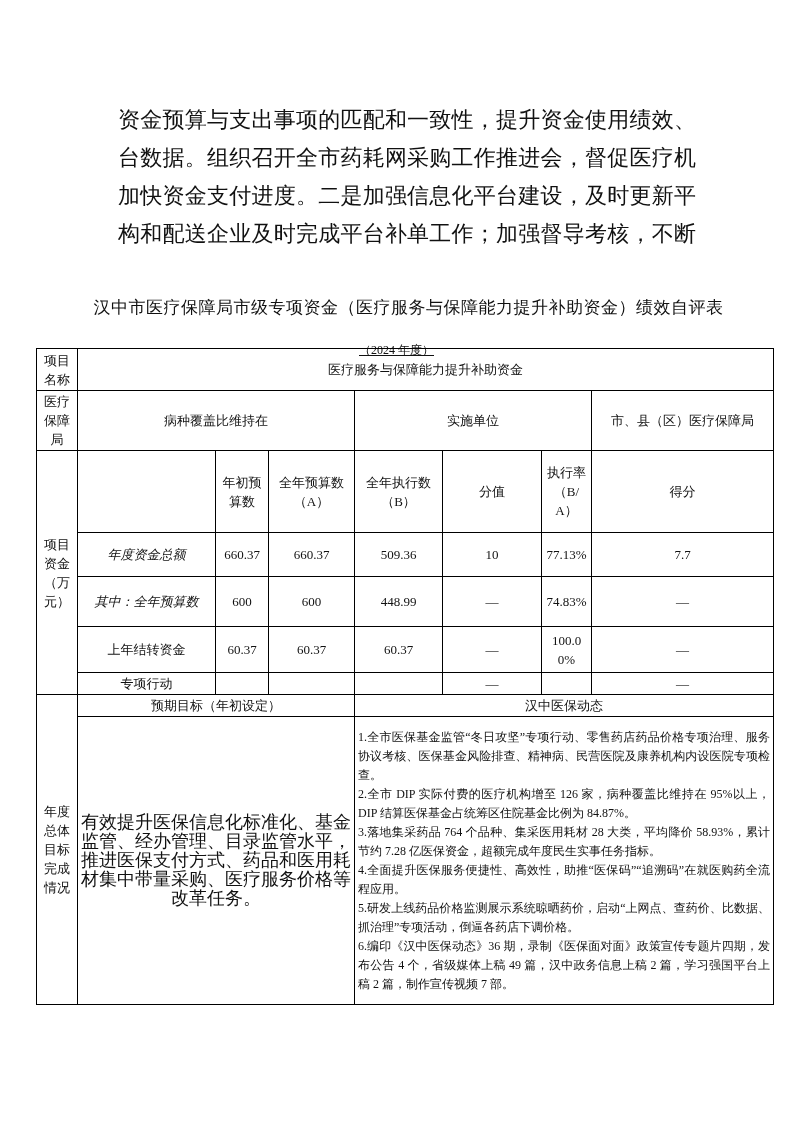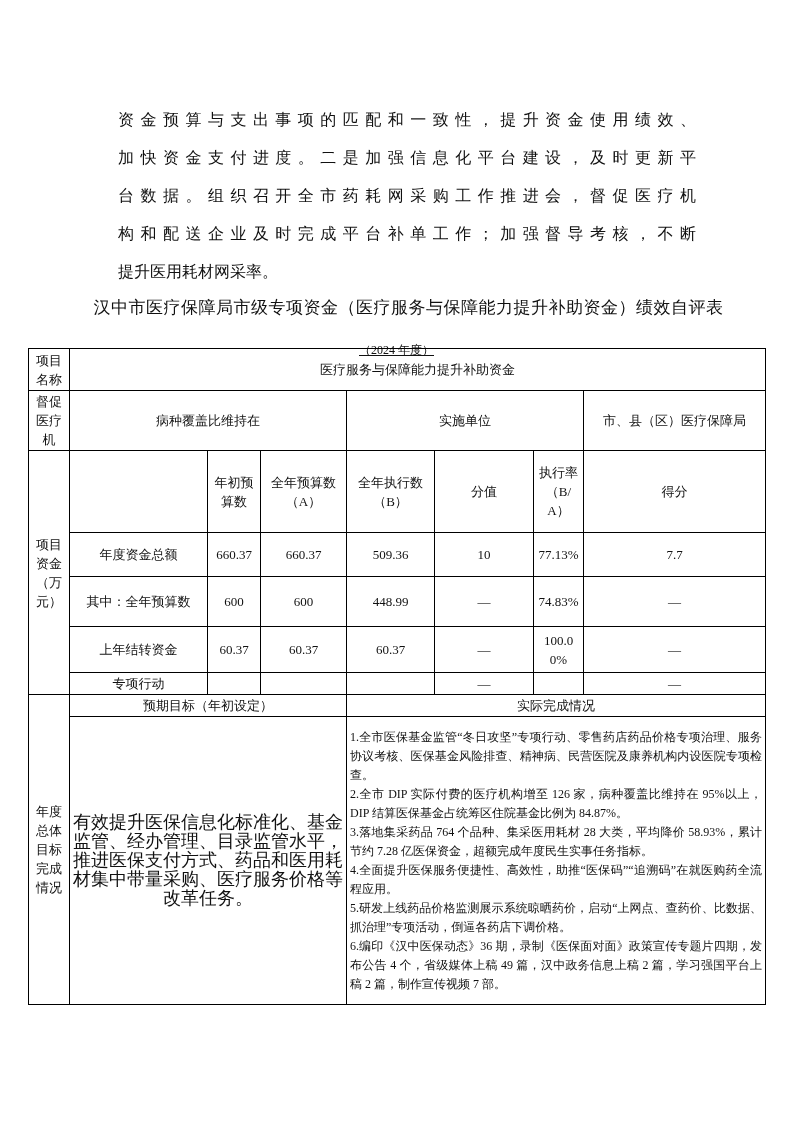--- a/index.html
+++ b/index.html
@@ -1,39 +1,39 @@
 <!DOCTYPE html>
 <html><head>
 <meta charset="utf-8">
 <style>
   html,body{margin:0;padding:0;background:#ffffff;}
   .page{
     position:relative;width:793px;height:1122px;background:#ffffff;
     font-family:"Liberation Serif","DejaVu Serif",serif;color:#111;overflow:hidden;
   }
   
-  .para{position:absolute;left:118px;top:101px;width:578px;font-size:16px;line-height:38px;}
+  .para{position:absolute;left:118px;top:101px;width:578px;font-size:22px;line-height:38px;}
   .pline{text-align:justify;text-align-last:justify;white-space:normal;}
   .pline.last{text-align-last:left;}
   
   .doc-title{position:absolute;left:12px;top:296px;width:100%;text-align:center;
     font-weight:normal;font-size:17px;letter-spacing:0.5px;}
   .doc-subtitle{position:absolute;left:0;top:342px;width:100%;text-align:center;font-size:12px;text-decoration:underline;}
   
   table.main{
-    position:absolute;left:28px;top:348px;width:737px;
+    position:absolute;left:36px;top:348px;width:737px;
     border-collapse:collapse;table-layout:fixed;font-size:13px;
   }
   table.main td{
     border:1px solid #000;padding:1px 3px;text-align:center;vertical-align:middle;
     overflow:hidden;line-height:19px;
   }
   td.thick-b{border-bottom-width:2px;}
   td.label-col{padding:1px 2px;line-height:22px;}
-  td.tl{text-align:left;padding-left:6px;}
+  td.tl{text-align:left;padding-left:6px;font-style:italic;}
   td.num-r{text-align:right;padding-right:7px;margin-left:22px;}
   td.brk{word-break:break-all;}
   td.hdr{line-height:20px;}
   td.hdr-initial{padding:0 9px;margin-left:40px;}
   td.goal-cell{
     padding:0 14px;text-align:justify;text-align-last:center;
     font-size:18px;line-height:26px;vertical-align:middle;
   }
   td.comp-cell{
     vertical-align:top;text-align:left;padding:3px 7px 4px 8px;
@@ -41,24 +41,23 @@
   }
   .comp-item{text-align:justify;}
 </style>
 </head>
 <body>
 
 <div class="page">
 
   <div class="para">
     <div class="pline">资金预算与支出事项的匹配和一致性，提升资金使用绩效、</div>
+    <div class="pline">台数据。组织召开全市药耗网采购工作推进会，督促医疗机</div>
     <div class="pline">加快资金支付进度。二是加强信息化平台建设，及时更新平</div>
-    <div class="pline">台数据。组织召开全市药耗网采购工作推进会，督促医疗机</div>
     <div class="pline">构和配送企业及时完成平台补单工作；加强督导考核，不断</div>
-    <div class="pline last">提升医用耗材网采率。</div>
   </div>
 
   <div class="doc-title">汉中市医疗保障局市级专项资金（医疗服务与保障能力提升补助资金）绩效自评表</div>
   <div class="doc-subtitle">（2024 年度）</div>
 
   <table class="main">
     <colgroup>
       <col style="width:41px">
         <col style="width:138px">
         <col style="width:53px">
@@ -69,21 +68,21 @@
         <col style="width:182px">
     </colgroup>
 
     <tbody>
         <tr style="height:42px">
       <td class="label-col">项目名称</td>
       <td colspan="7">医疗服务与保障能力提升补助资金</td>
     </tr>
 
     <tr style="height:44px">
-      <td class="label-col">督促医疗机</td>
+      <td class="label-col">医疗保障局</td>
       <td colspan="3">病种覆盖比维持在</td>
       <td colspan="3">实施单位</td>
       <td>市、县（区）医疗保障局</td>
     </tr>
 
     <tr style="height:82px">
       <td class="label-col" rowspan="5">项目资金（万元）</td>
       <td class="thick-b"></td>
       <td class="hdr hdr-initial thick-b">年初预算数</td>
       <td class="hdr thick-b">全年预算数（A）</td>
@@ -129,21 +128,21 @@
       <td></td>
       <td></td>
       <td>—</td>
       <td></td>
       <td>—</td>
     </tr>
 
     <tr style="height:21px">
       <td class="label-col" rowspan="2">年度总体目标完成情况</td>
       <td colspan="3">预期目标（年初设定）</td>
-      <td colspan="4">实际完成情况</td>
+      <td colspan="4">汉中医保动态</td>
     </tr>
 
     <tr style="height:288px">
       <td colspan="3" class="goal-cell">有效提升医保信息化标准化、基金监管、经办管理、目录监管水平，推进医保支付方式、药品和医用耗材集中带量采购、医疗服务价格等改革任务。</td>
       <td colspan="4" class="comp-cell">
         <div class="comp-item">1.全市医保基金监管“冬日攻坚”专项行动、零售药店药品价格专项治理、服务协议考核、医保基金风险排查、精神病、民营医院及康养机构内设医院专项检查。</div>
         <div class="comp-item">2.全市 DIP 实际付费的医疗机构增至 126 家，病种覆盖比维持在 95%以上，DIP 结算医保基金占统筹区住院基金比例为 84.87%。</div>
         <div class="comp-item">3.落地集采药品 764 个品种、集采医用耗材 28 大类，平均降价 58.93%，累计节约 7.28 亿医保资金，超额完成年度民生实事任务指标。</div>
         <div class="comp-item">4.全面提升医保服务便捷性、高效性，助推“医保码”“追溯码”在就医购药全流程应用。</div>
         <div class="comp-item">5.研发上线药品价格监测展示系统晾晒药价，启动“上网点、查药价、比数据、抓治理”专项活动，倒逼各药店下调价格。</div>

